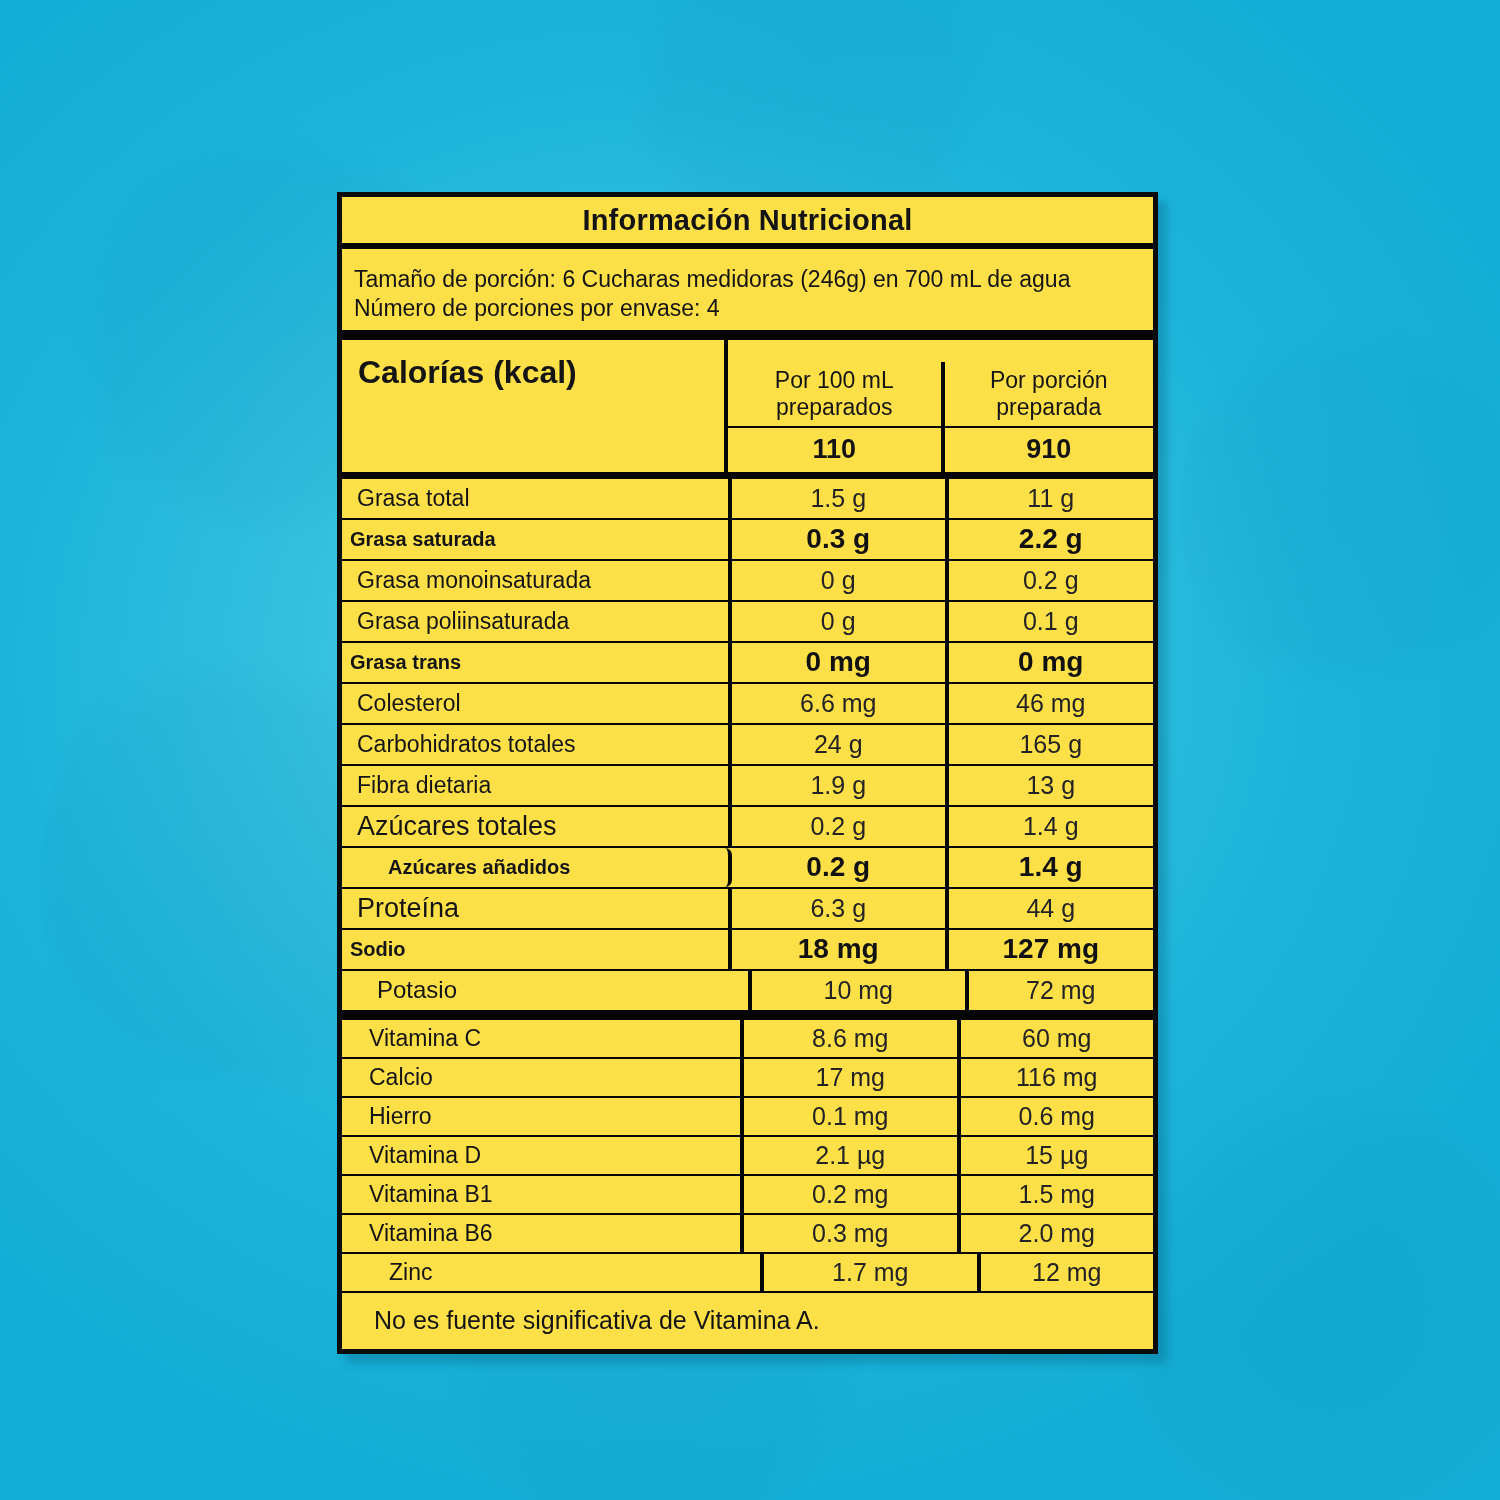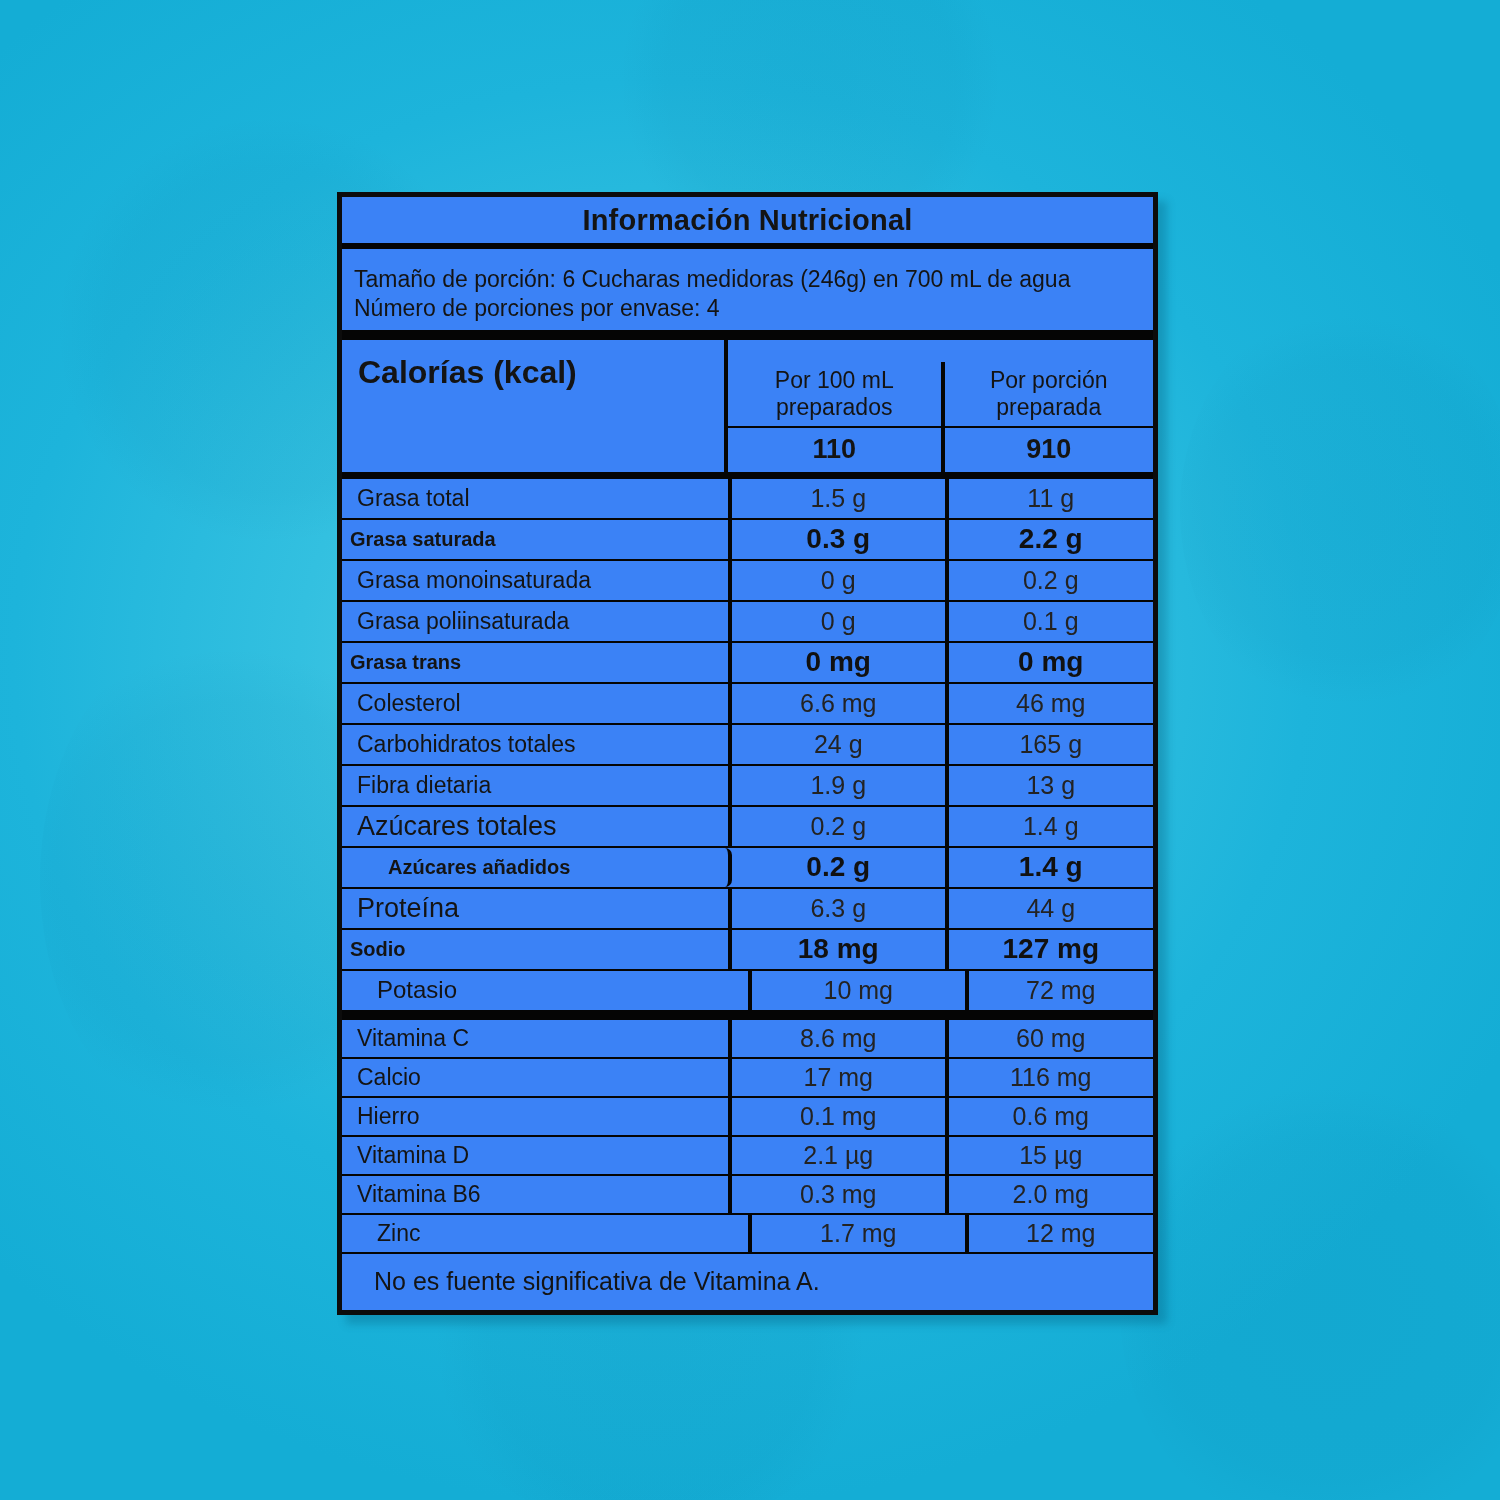--- a/index.html
+++ b/index.html
@@ -27,21 +27,21 @@
   .b4 { left: 1120px; top: 1080px; width: 420px; height: 460px; }
   .b5 { left: 1180px; top: 300px;  width: 340px; height: 420px; }
   .b6 { left: 600px;  top: -80px;  width: 420px; height: 320px; }
 
   
   .card {
     position: absolute;
     left: 337px;
     top: 192px;
     width: 811px;              
-    background: #3b82f6;
+    background: #fde047;
     border: 5px solid #0c0c0c;
     box-shadow: 9px 9px 8px rgba(0, 85, 115, 0.30);
     color: #141414;
   }
   .bar   { background: #050505; }
   .bar-sm { height: 6px; }
   .bar-md { height: 7px; }
   .bar-lg { height: 10px; }
 
   .sec-title {
@@ -97,21 +97,21 @@
   .w2 { width: 212.5px; border-right: 4.5px solid #050505; }
   .w3 { flex: 1; }
 
   
   .row {
     display: flex;
     align-items: center;
     border-bottom: 2.5px solid #050505;
   }
   #rows-main .row     { height: 39px; }
-  #rows-vitamins .row { height: 37px; }
+  #rows-vitamins .row { height: 37px; padding-left: 12px; }
   #rows-main .row:last-child,
   #rows-vitamins .row:last-child { border-bottom: none; margin-left: 20px; }
 
   .c1 {
     width: 386px;
     align-self: stretch;
     border-right: 4.5px solid #050505;
     display: flex;
     align-items: center;
     padding-left: 15px;
@@ -283,20 +283,25 @@
         <div class="c1">Hierro</div>
         <div class="c2">0.1 mg</div>
         <div class="c3">0.6 mg</div>
       </div>
       <div class="row">
         <div class="c1">Vitamina D</div>
         <div class="c2">2.1 µg</div>
         <div class="c3">15 µg</div>
       </div>
       <div class="row">
+        <div class="c1">Vitamina B1</div>
+        <div class="c2">0.2 mg</div>
+        <div class="c3">1.5 mg</div>
+      </div>
+      <div class="row">
         <div class="c1">Vitamina B6</div>
         <div class="c2">0.3 mg</div>
         <div class="c3">2.0 mg</div>
       </div>
       <div class="row">
         <div class="c1">Zinc</div>
         <div class="c2">1.7 mg</div>
         <div class="c3">12 mg</div>
       </div>
     </div>

